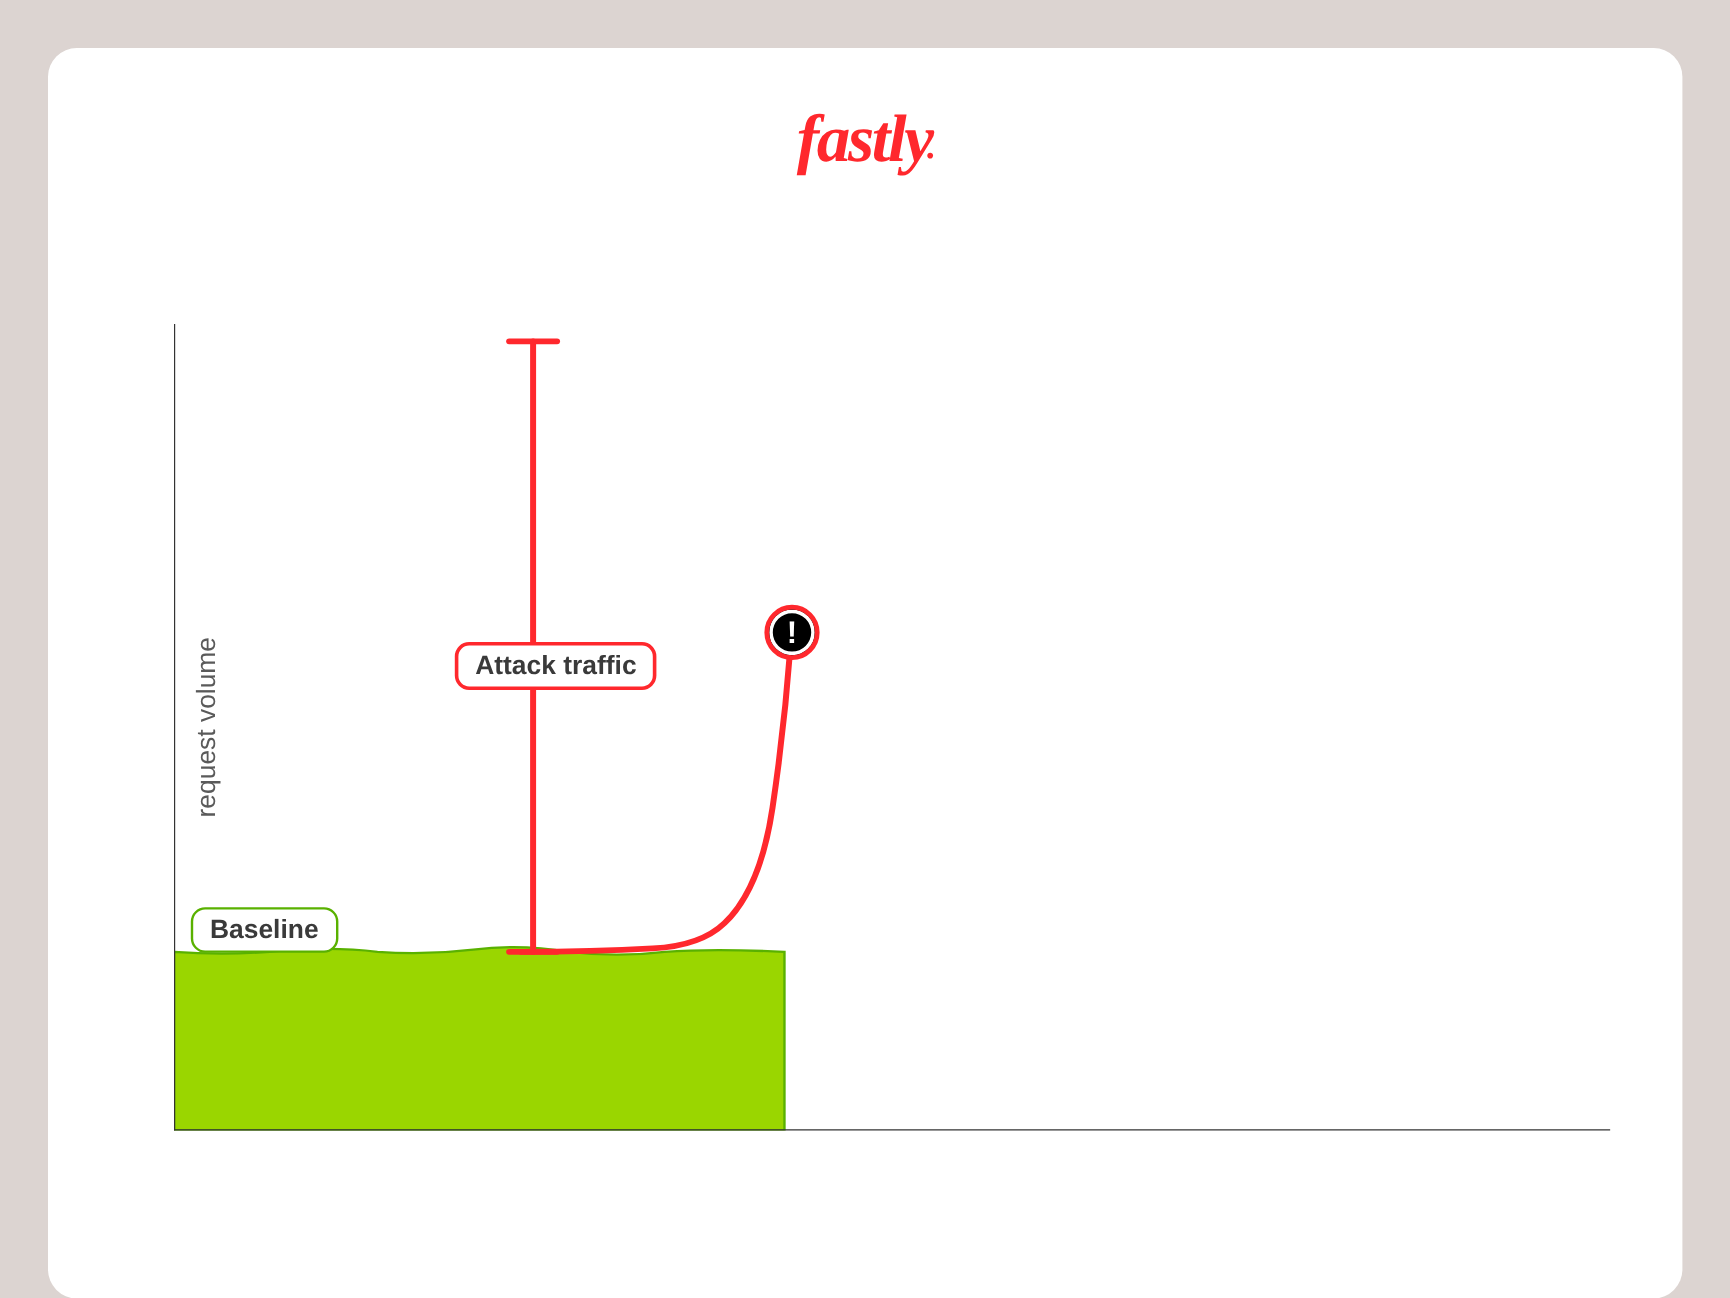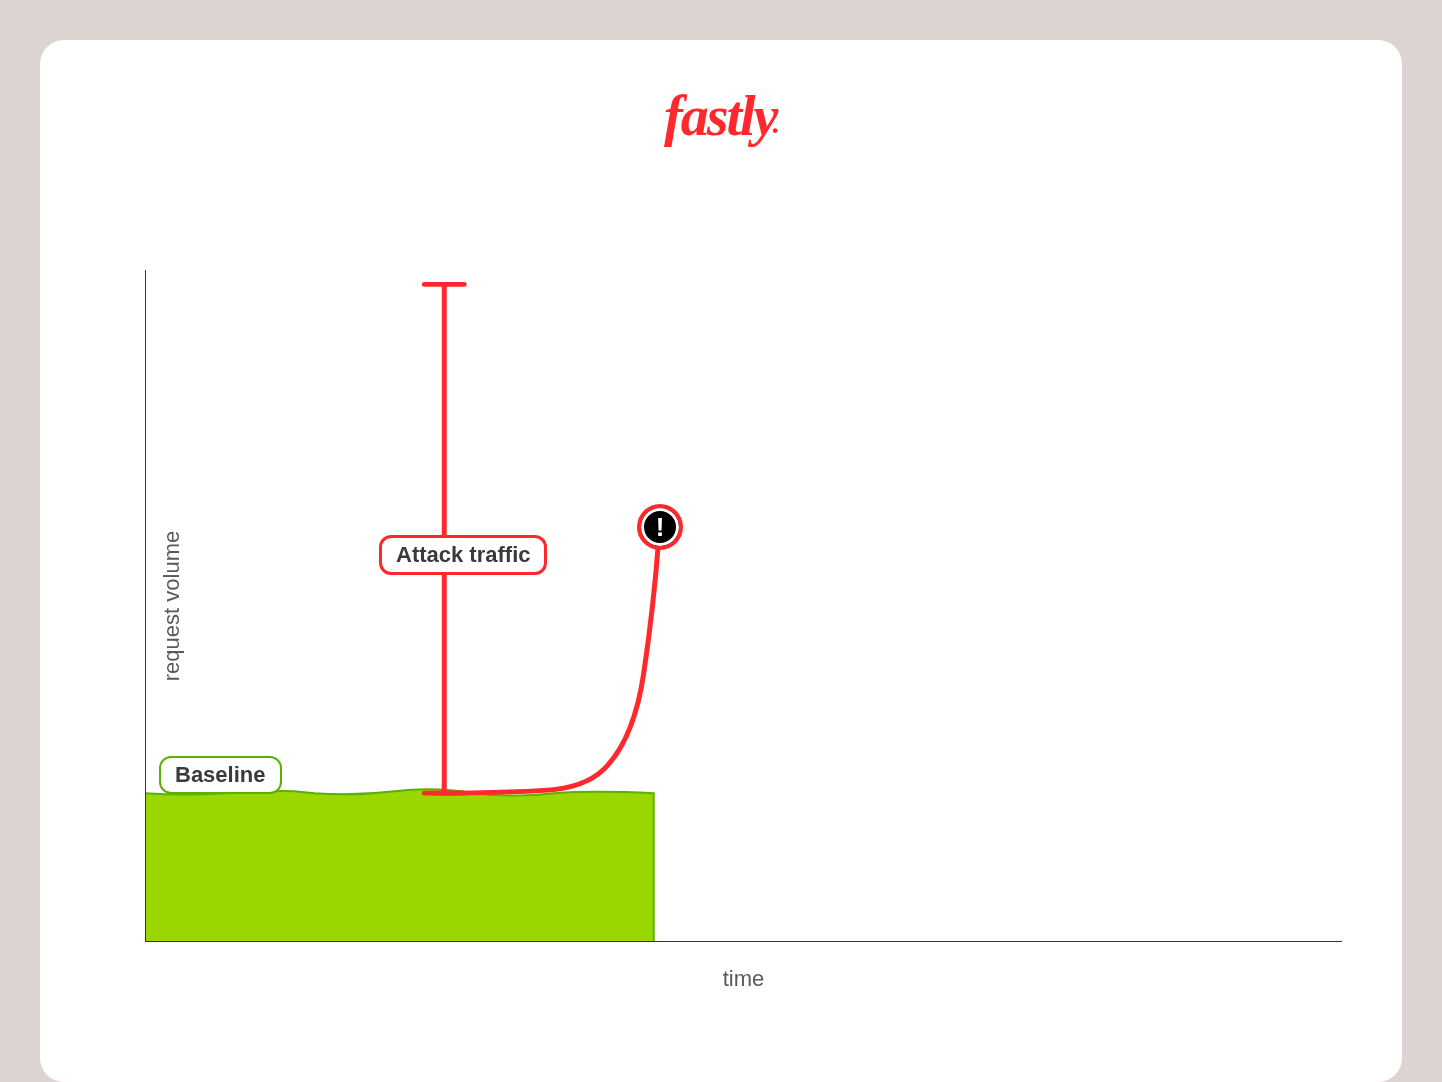--- a/index.html
+++ b/index.html
@@ -136,16 +136,15 @@
 
       <line x1="0" y1="0" x2="0" y2="700" stroke="#333" stroke-width="2"></line>
       <line x1="0" y1="700" x2="1200" y2="700" stroke="#333" stroke-width="2"></line>
     </svg>
 
     <div class="label-pill label-baseline">Baseline</div>
     <div class="label-pill label-attack">Attack traffic</div>
 
     <div class="alert-badge">!</div>
 
-    <div class="x-axis-label">time</div>
   </div>
 
 </div>
 
 </body></html>

